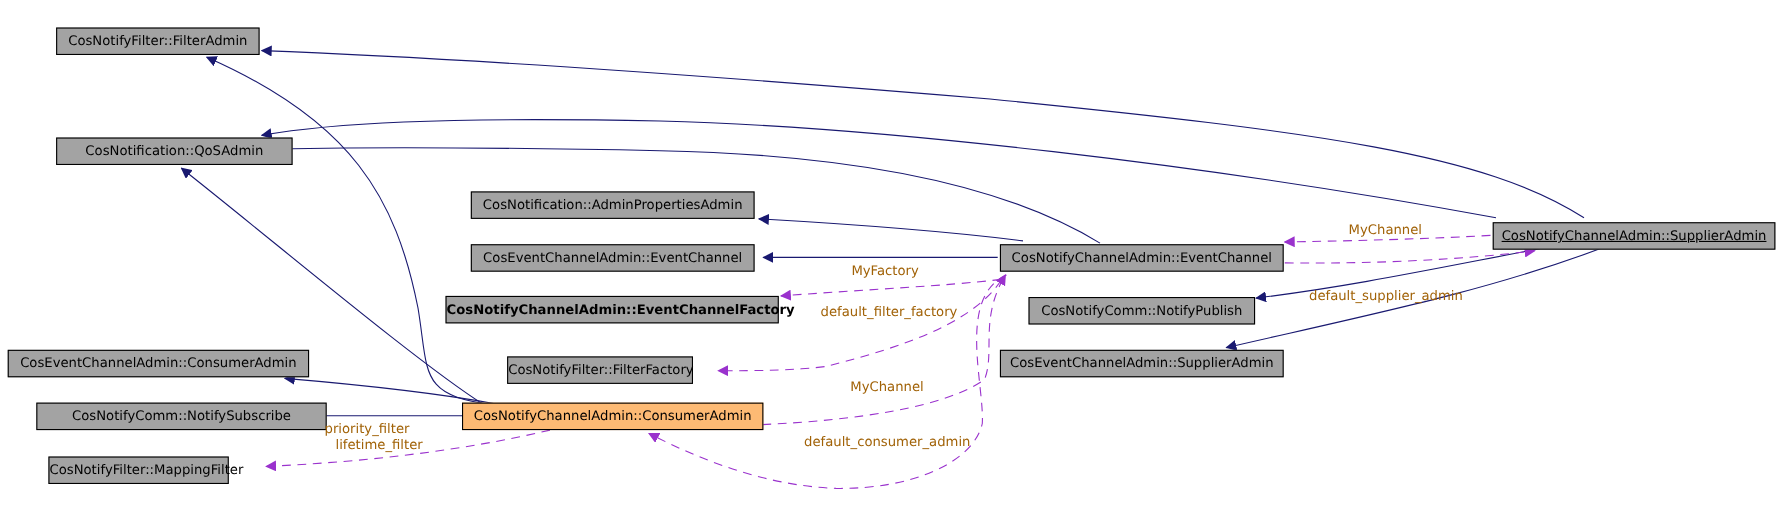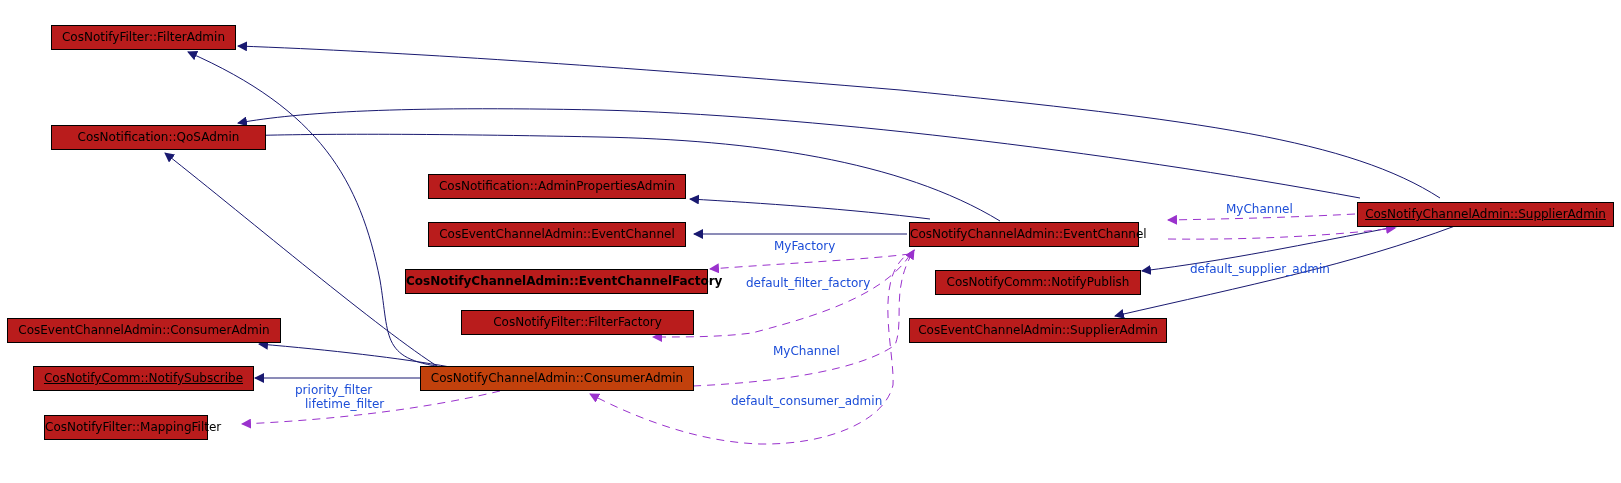--- a/index.html
+++ b/index.html
@@ -1,23 +1,23 @@
 <!DOCTYPE html>
 <html><head>
 <meta charset="utf-8">
 <style>
   html, body { margin:0; padding:0; background:#ffffff; }
   body { width:1621px; height:483px; position:relative; overflow:hidden;
          font-family:"DejaVu Sans", sans-serif; }
   svg { position:absolute; left:0; top:0; }
   .node { position:absolute; box-sizing:border-box; border:1px solid #000;
-          background:#b91c1c; height:25px; font-size:12px; line-height:23px;
+          background:#a3a3a3; height:25px; font-size:12px; line-height:23px;
           text-align:center; color:#000; white-space:nowrap; }
-  .node.focus { background:#c2410c; }
-  .elabel { position:absolute; font-size:12px; color:#1d4ed8; white-space:nowrap;
+  .node.focus { background:#fdba74; }
+  .elabel { position:absolute; font-size:12px; color:#a16207; white-space:nowrap;
             line-height:13px; text-align:center; }
 </style>
 </head>
 <body>
 
 <svg width="1621" height="483">
   <defs>
     <marker id="ah-blue" viewBox="0 0 10 10" refX="9" refY="5" markerWidth="10" markerHeight="10" orient="auto" markerUnits="userSpaceOnUse">
       <path d="M0,0 L10,5 L0,10 z" fill="#191970"></path>
     </marker>
@@ -49,26 +49,26 @@
     <path d="M1355,214 C1280,218 1220,219 1168,220"></path>
     <path d="M1168,239 C1250,240 1330,236 1395,228"></path>
   </g>
 </svg>
 
 <div class="node" style="left:51px;top:25px;width:185px;">CosNotifyFilter::FilterAdmin</div>
 <div class="node" style="left:51px;top:125px;width:215px;">CosNotification::QoSAdmin</div>
 <div class="node" style="left:428px;top:174px;width:258px;">CosNotification::AdminPropertiesAdmin</div>
 <div class="node" style="left:428px;top:222px;width:258px;">CosEventChannelAdmin::EventChannel</div>
 <div class="node" style="left:405px;top:269px;width:303px;font-weight:bold;">CosNotifyChannelAdmin::EventChannelFactory</div>
-<div class="node" style="left:461px;top:310px;width:233px;">CosNotifyFilter::FilterFactory</div>
+<div class="node" style="left:461px;top:324px;width:169px;">CosNotifyFilter::FilterFactory</div>
 <div class="node" style="left:7px;top:318px;width:274px;">CosEventChannelAdmin::ConsumerAdmin</div>
-<div class="node" style="left:33px;top:366px;width:221px;text-decoration:underline;">CosNotifyComm::NotifySubscribe</div>
+<div class="node" style="left:33px;top:366px;width:264px;">CosNotifyComm::NotifySubscribe</div>
 <div class="node" style="left:44px;top:415px;width:164px;">CosNotifyFilter::MappingFilter</div>
 <div class="node focus" style="left:420px;top:366px;width:274px;">CosNotifyChannelAdmin::ConsumerAdmin</div>
-<div class="node" style="left:909px;top:222px;width:230px;">CosNotifyChannelAdmin::EventChannel</div>
+<div class="node" style="left:909px;top:222px;width:258px;">CosNotifyChannelAdmin::EventChannel</div>
 <div class="node" style="left:935px;top:270px;width:206px;">CosNotifyComm::NotifyPublish</div>
 <div class="node" style="left:909px;top:318px;width:258px;">CosEventChannelAdmin::SupplierAdmin</div>
 <div class="node" style="left:1357px;top:202px;width:257px;text-decoration:underline;">CosNotifyChannelAdmin::SupplierAdmin</div>
 
 <div class="elabel" style="left:774px;top:240px;">MyFactory</div>
 <div class="elabel" style="left:746px;top:277px;">default_filter_factory</div>
 <div class="elabel" style="left:773px;top:345px;">MyChannel</div>
 <div class="elabel" style="left:731px;top:395px;">default_consumer_admin</div>
 <div class="elabel" style="left:295px;top:384px;">priority_filter</div>
 <div class="elabel" style="left:305px;top:398px;">lifetime_filter</div>

